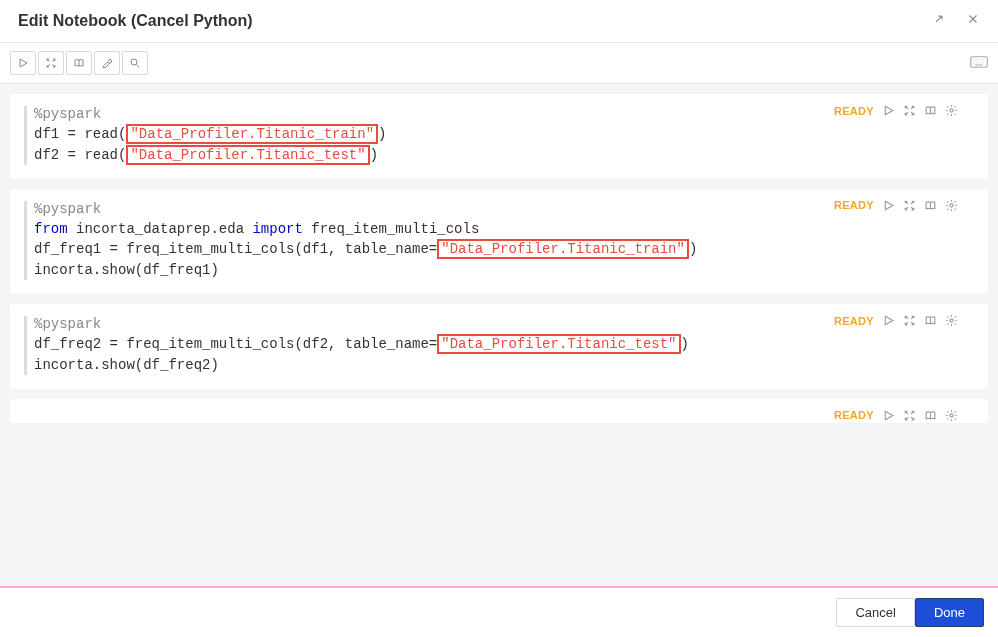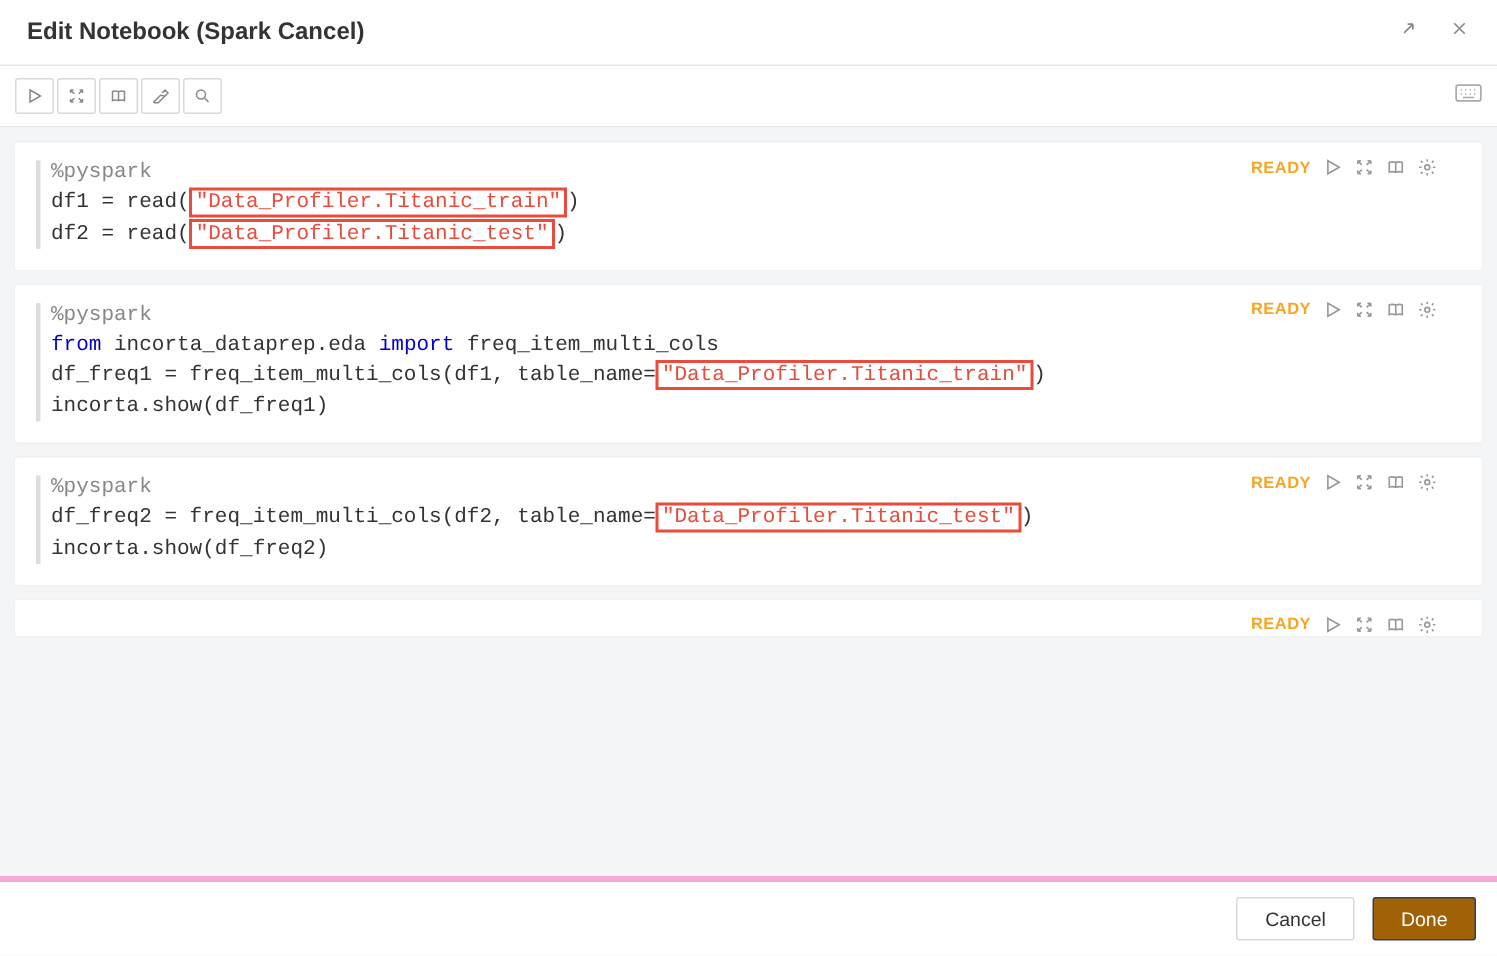--- a/index.html
+++ b/index.html
@@ -127,47 +127,47 @@
     }
     .kw-from {
       color: #0000cc;
     }
     .highlight {
       border: 2px solid #e74c3c;
       color: #e74c3c;
       padding: 0 2px;
     }
     .footer {
-      border-top: 4px solid #f9a8d4;
+      border-top: 2px solid #f9a8d4;
       padding: 10px 14px;
       display: flex;
       justify-content: flex-end;
-      gap: 12px;
+      gap: 0;
       background: #fff;
     }
     .btn {
       padding: 6px 18px;
       font-size: 13px;
       border-radius: 2px;
       cursor: pointer;
       border: 1px solid #d9d9d9;
       background: #fff;
       color: #333;
     }
     .btn-primary {
-      background: #a16207;
+      background: #1d4ed8;
       color: #fff;
       border-color: #2c4062;
     }
   </style>
 </head>
 <body>
 
 <div class="header">
-  <div class="header-title">Edit Notebook (Spark Cancel)</div>
+  <div class="header-title">Edit Notebook (Cancel Python)</div>
   <div class="header-actions">
     <span>
       <svg viewBox="0 0 24 24" fill="none" stroke="#888" stroke-width="2">
           <path d="M7 17L17 7M17 7h-6M17 7v6"></path>
         </svg>
     </span>
     <span>
       <svg viewBox="0 0 24 24" fill="none" stroke="#888" stroke-width="2">
           <path d="M6 6l12 12M18 6L6 18"></path>
         </svg>

